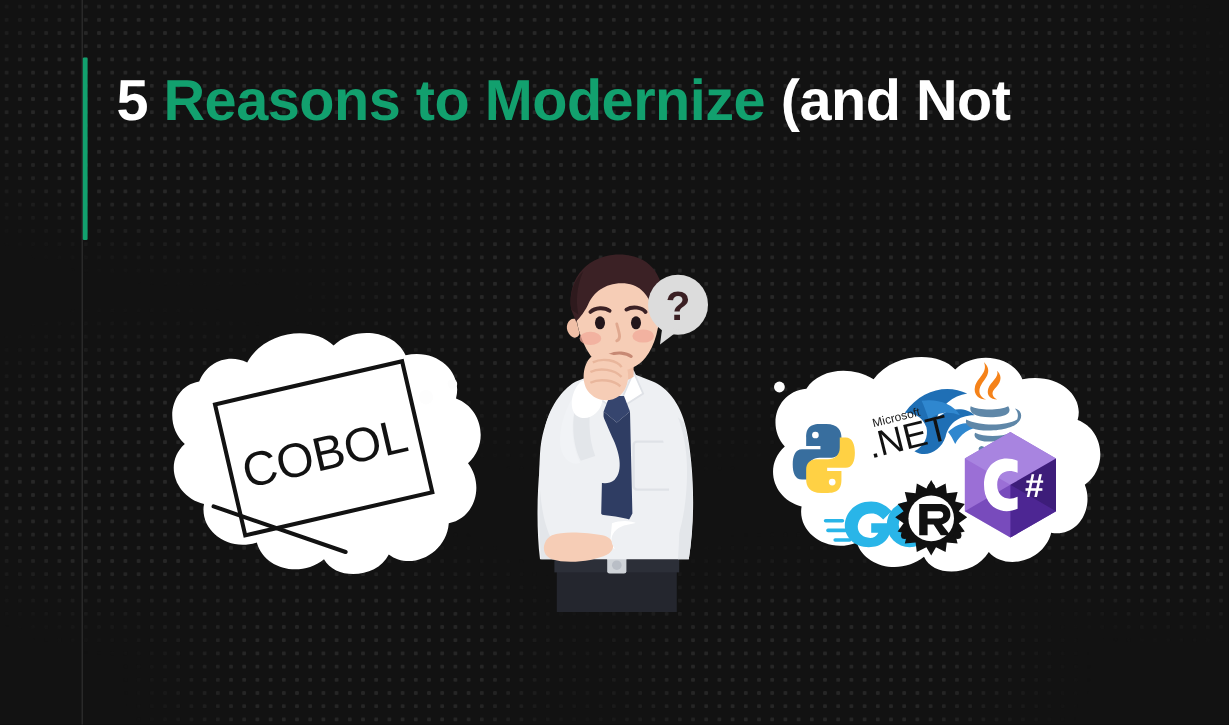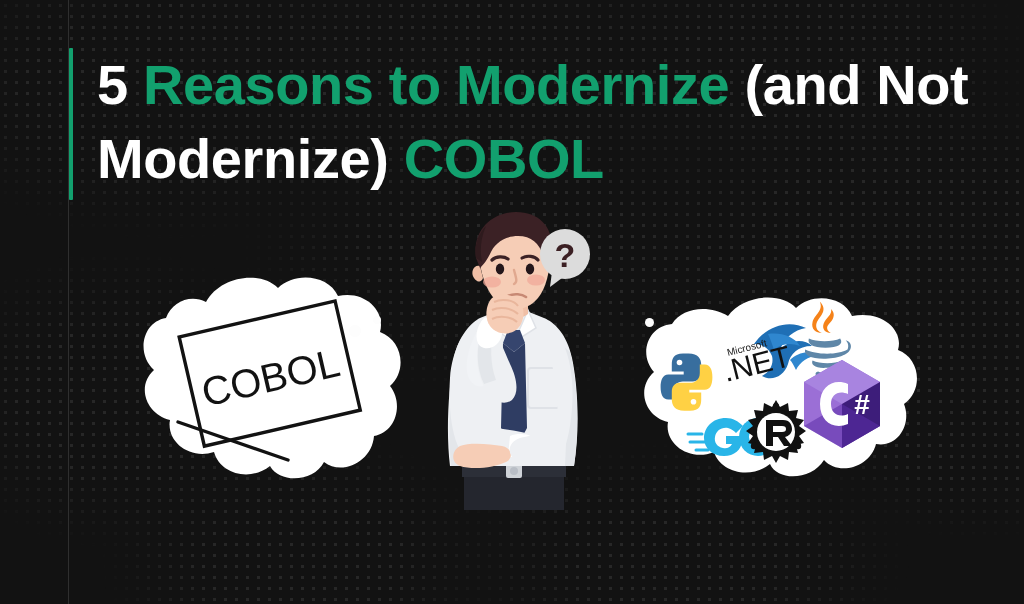--- a/index.html
+++ b/index.html
@@ -49,21 +49,21 @@
   
   #headline{
     position:absolute; left:69px; top:48px; width:850px; height:152px;
     display:flex; align-items:flex-start;
   }
   #accent-bar{
     width:4px; height:152px; background:#12a06e; flex:0 0 auto; border-radius:1px;
   }
   #headline-text{
     margin-left:24px; color:#ffffff;
-    font-size:56px; line-height:74px; font-weight:700; letter-spacing:-.4px;
+    font-size:48px; line-height:74px; font-weight:700; letter-spacing:-.4px;
     white-space:nowrap;
   }
   .tk-green{ color:#12a06e; }
 
   
   #illustration{ position:absolute; left:0; top:210px; width:1024px; height:330px; }
   .cloudwrap{ position:absolute; }
   .trail-dot{
     position:absolute; background:#fdfdfd; border-radius:50%;
   }
@@ -76,21 +76,20 @@
 <body>
 
 <div id="bg-base"></div>
 <div id="bg-dots"></div>
 <div id="vrule"></div>
 
 <div id="headline">
   <div id="accent-bar"></div>
   <div id="headline-text">
     <div><span>5 </span><span class="tk-green">Reasons to Modernize</span><span> (and Not</span></div>
-    <div><span>Modernize) </span><span class="tk-green">COBOL</span></div>
   </div>
 </div>
 
 <div id="illustration">
 
   <div class="cloudwrap" style="left:128px; top:60px; width:280px; height:215px;">
     <svg width="280" height="215" viewBox="0 0 280 215">
       <path d="M78 32 C92 6 132 0 150 18 C166 2 200 4 210 26 C236 20 258 40 252 62
                C274 70 280 100 262 116 C276 134 268 162 246 166 C244 192 214 206 196 192
                C186 212 152 214 142 196 C122 212 92 204 86 182 C62 190 38 172 42 150

